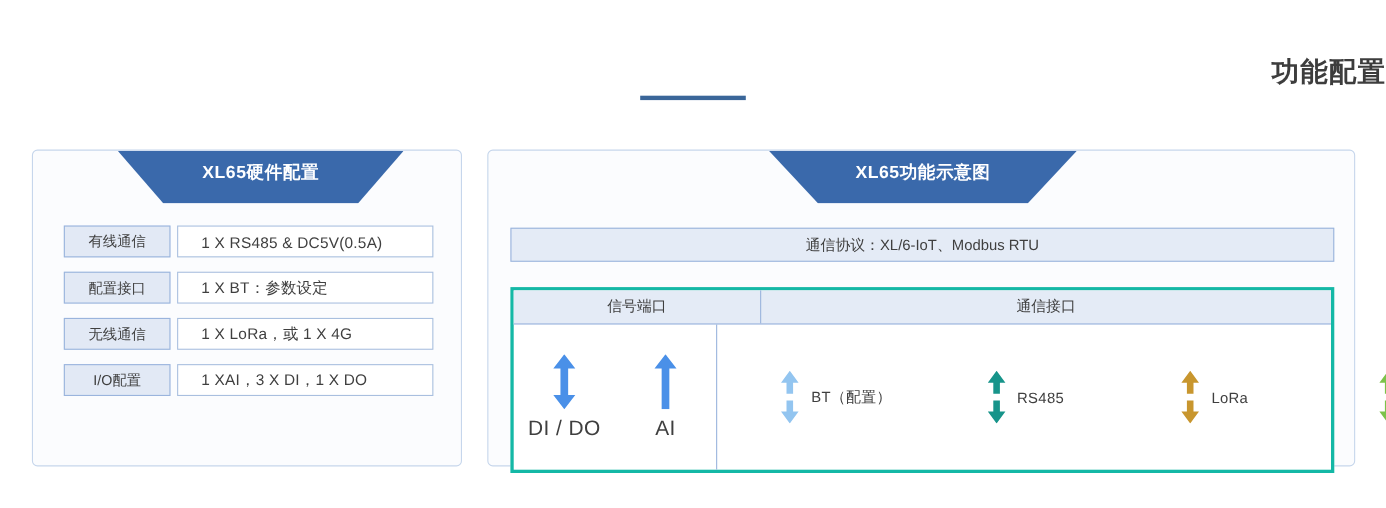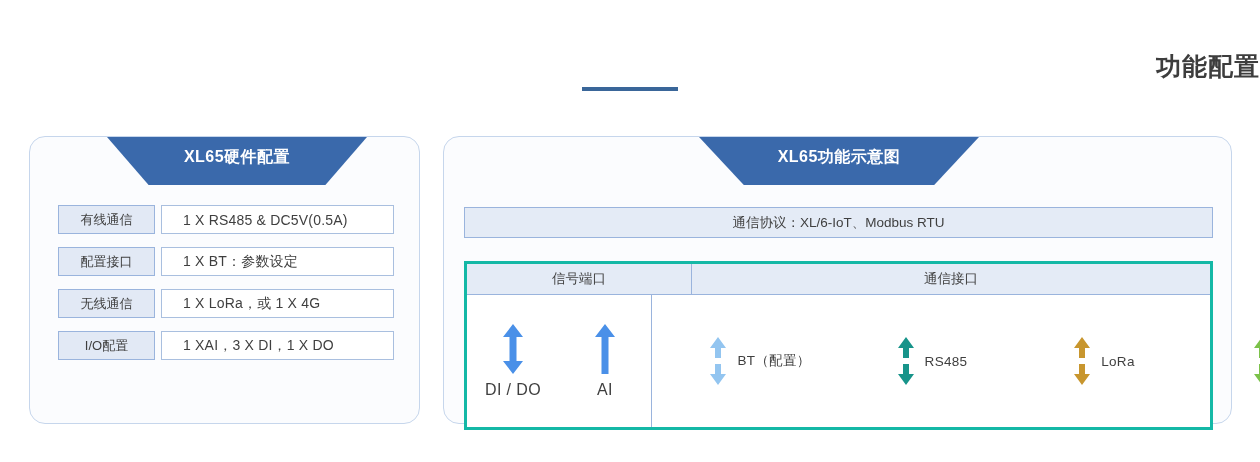--- a/index.html
+++ b/index.html
@@ -37,21 +37,21 @@
     background: #3a6699;
     margin: 5px auto 0 auto;
   }
 
   
   .panel {
     position: absolute;
     top: 136px;
     background: #fbfcfe;
     border: 1px solid #c6d6ec;
-    border-radius: 16px;
+    border-radius: 5px;
     box-sizing: border-box;
   }
   .panel-left  { left: 29px;  width: 391px;  height: 288px; }
   .panel-right { left: 443px; width: 789px;  height: 288px; }
 
   
   .banner {
     position: absolute;
     top: 0;
     height: 48px;
@@ -169,21 +169,21 @@
   
   .sig-item {
     display: flex;
     flex-direction: column;
     align-items: center;
     justify-content: center;
     width: 92px;
   }
   .sig-label {
     margin-top: 7px;
-    font-size: 16px;
+    font-size: 19px;
     color: #3f3f3f;
     letter-spacing: 0.4px;
   }
 
   
   .comm-item {
     display: flex;
     flex-direction: row;
     align-items: center;
     justify-content: center;

